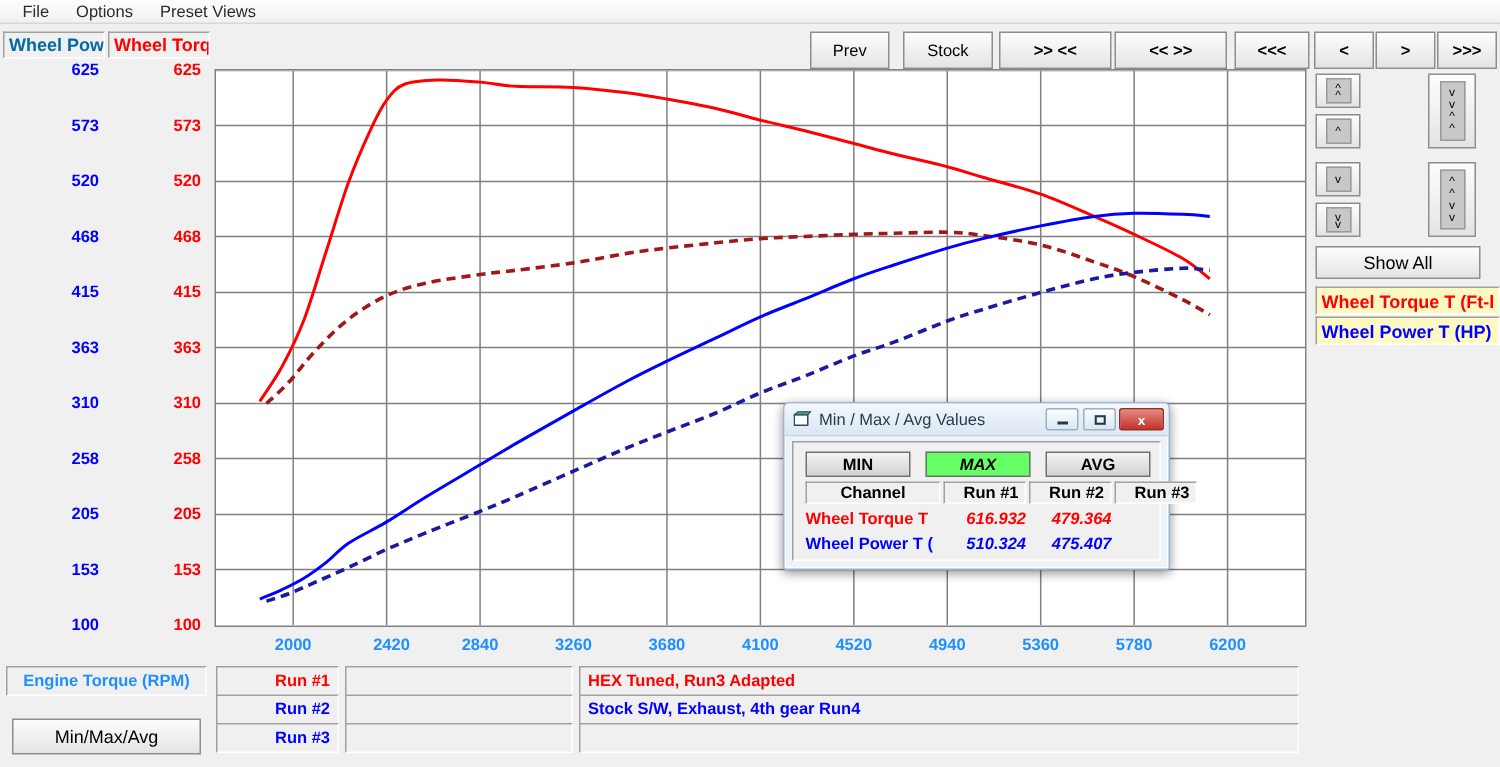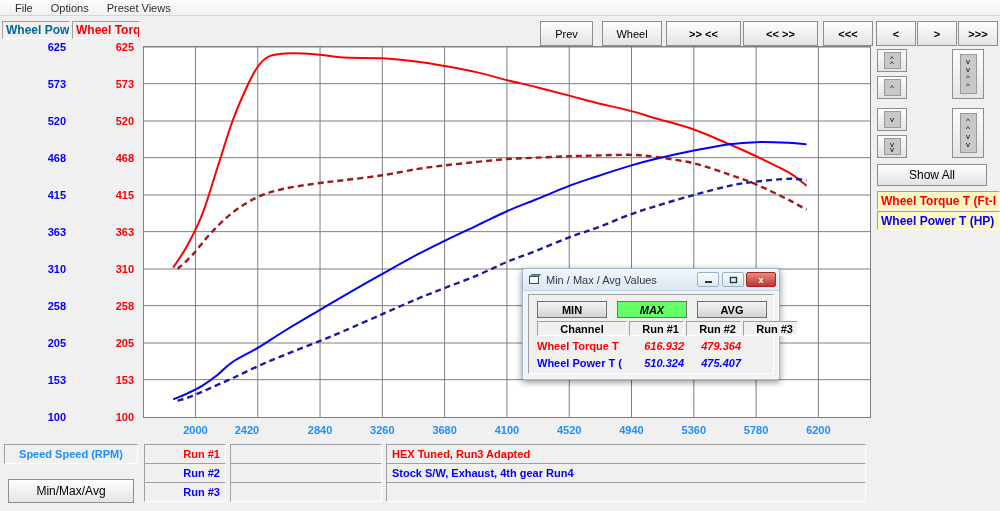--- a/index.html
+++ b/index.html
@@ -222,34 +222,34 @@
         </g>
         <path d="M 29.22 220.59 C 31.69 216.71, 39.11 206.50, 44.05 197.33 C 48.99 188.17, 53.94 178.54, 58.88 165.62 C 63.82 152.70, 68.77 135.08, 73.71 119.81 C 78.66 104.54, 83.60 87.51, 88.54 74.00 C 93.49 60.49, 99.17 47.81, 103.38 38.76 C 107.58 29.72, 110.05 24.67, 113.76 19.73 C 117.47 14.80, 119.94 11.39, 125.62 9.16 C 131.31 6.93, 139.47 6.58, 147.87 6.34 C 156.27 6.11, 167.40 7.05, 176.05 7.75 C 184.70 8.46, 189.40 9.98, 199.78 10.57 C 210.16 11.16, 225.98 10.57, 238.34 11.28 C 250.70 11.98, 263.56 13.51, 273.94 14.80 C 284.32 16.09, 290.75 17.27, 300.63 19.03 C 310.52 20.79, 322.88 23.02, 333.26 25.37 C 343.64 27.72, 353.04 30.66, 362.93 33.12 C 372.81 35.59, 382.21 37.59, 392.59 40.17 C 402.97 42.76, 415.33 46.04, 425.22 48.63 C 435.11 51.21, 441.53 53.09, 451.91 55.68 C 462.30 58.26, 477.62 61.55, 487.51 64.13 C 497.40 66.72, 500.86 68.13, 511.24 71.18 C 521.62 74.23, 537.44 78.11, 549.80 82.46 C 562.16 86.80, 575.02 92.79, 585.40 97.26 C 595.78 101.72, 602.21 104.54, 612.09 109.24 C 621.98 113.94, 636.32 120.51, 644.72 125.45 C 653.13 130.38, 659.56 136.61, 662.52 138.84" fill="none" stroke="#ff0000" stroke-width="2" stroke-linecap="butt" stroke-linejoin="round"></path>
         <path d="M 33.67 222.00 C 36.14 219.65, 43.06 213.78, 48.50 207.90 C 53.94 202.03, 59.62 193.81, 66.30 186.76 C 72.97 179.71, 80.63 171.73, 88.54 165.62 C 96.45 159.51, 105.11 154.11, 113.76 150.11 C 122.41 146.12, 130.07 144.01, 140.45 141.66 C 150.84 139.31, 166.16 137.43, 176.05 136.02 C 185.94 134.61, 189.40 134.49, 199.78 133.20 C 210.16 131.91, 225.98 130.15, 238.34 128.27 C 250.70 126.39, 263.56 123.57, 273.94 121.92 C 284.32 120.28, 290.75 119.57, 300.63 118.40 C 310.52 117.23, 322.88 115.93, 333.26 114.88 C 343.64 113.82, 353.04 112.76, 362.93 112.06 C 372.81 111.35, 382.21 111.12, 392.59 110.65 C 402.97 110.18, 415.33 109.59, 425.22 109.24 C 435.11 108.89, 441.53 108.77, 451.91 108.53 C 462.30 108.30, 477.62 107.59, 487.51 107.83 C 497.40 108.06, 500.86 108.53, 511.24 109.94 C 521.62 111.35, 537.44 113.35, 549.80 116.29 C 562.16 119.22, 575.02 124.04, 585.40 127.56 C 595.78 131.09, 602.21 133.20, 612.09 137.43 C 621.98 141.66, 636.32 148.70, 644.72 152.93 C 653.13 157.16, 659.56 161.16, 662.52 162.80" fill="none" stroke="#a01818" stroke-width="2.4" stroke-linecap="butt" stroke-linejoin="round" stroke-dasharray="6,4"></path>
         <path d="M 29.22 352.38 C 31.69 351.32, 39.11 348.39, 44.05 346.04 C 48.99 343.69, 53.94 341.34, 58.88 338.29 C 63.82 335.23, 68.77 331.59, 73.71 327.71 C 78.66 323.84, 81.87 319.49, 88.54 315.03 C 95.22 310.57, 105.11 306.10, 113.76 300.93 C 122.41 295.77, 130.07 290.36, 140.45 284.02 C 150.84 277.68, 166.16 268.75, 176.05 262.88 C 185.94 257.00, 189.40 254.77, 199.78 248.78 C 210.16 242.79, 225.98 233.86, 238.34 226.93 C 250.70 220.00, 263.56 212.72, 273.94 207.20 C 284.32 201.68, 290.75 198.63, 300.63 193.81 C 310.52 188.99, 322.88 183.24, 333.26 178.30 C 343.64 173.37, 353.04 168.56, 362.93 164.21 C 372.81 159.86, 382.21 156.46, 392.59 152.23 C 402.97 148.00, 415.33 142.60, 425.22 138.84 C 435.11 135.08, 441.53 133.08, 451.91 129.68 C 462.30 126.27, 477.62 121.34, 487.51 118.40 C 497.40 115.46, 500.86 114.52, 511.24 112.06 C 521.62 109.59, 537.44 106.07, 549.80 103.60 C 562.16 101.13, 575.02 98.67, 585.40 97.26 C 595.78 95.85, 602.21 95.38, 612.09 95.14 C 621.98 94.91, 636.32 95.50, 644.72 95.85 C 653.13 96.20, 659.56 97.02, 662.52 97.26" fill="none" stroke="#0000ff" stroke-width="2" stroke-linecap="butt" stroke-linejoin="round"></path>
         <path d="M 33.67 353.79 C 36.14 352.97, 43.06 350.97, 48.50 348.86 C 53.94 346.74, 59.62 344.04, 66.30 341.10 C 72.97 338.17, 80.63 334.88, 88.54 331.24 C 96.45 327.60, 105.11 323.13, 113.76 319.26 C 122.41 315.38, 130.07 312.21, 140.45 307.98 C 150.84 303.75, 166.16 297.88, 176.05 293.89 C 185.94 289.89, 189.40 288.48, 199.78 284.02 C 210.16 279.56, 225.98 272.51, 238.34 267.10 C 250.70 261.70, 263.56 255.95, 273.94 251.60 C 284.32 247.25, 290.75 244.90, 300.63 241.03 C 310.52 237.15, 322.88 232.69, 333.26 228.34 C 343.64 224.00, 353.04 219.06, 362.93 214.95 C 372.81 210.84, 382.21 207.79, 392.59 203.68 C 402.97 199.57, 415.33 194.04, 425.22 190.29 C 435.11 186.53, 441.53 185.00, 451.91 181.12 C 462.30 177.25, 477.62 170.67, 487.51 167.03 C 497.40 163.39, 500.86 162.45, 511.24 159.28 C 521.62 156.10, 537.44 151.41, 549.80 148.00 C 562.16 144.59, 575.02 141.07, 585.40 138.84 C 595.78 136.61, 602.21 135.78, 612.09 134.61 C 621.98 133.43, 636.32 132.03, 644.72 131.79 C 653.13 131.56, 659.56 132.97, 662.52 133.20" fill="none" stroke="#1a1aa0" stroke-width="2.4" stroke-linecap="butt" stroke-linejoin="round" stroke-dasharray="6,4"></path>
       </svg>
   </div>
 
   <div id="xtick-host">
       <div class="xtick" style="left: 165.465px;">2000</div>
-      <div class="xtick" style="left: 217px;">2420</div>
+      <div class="xtick" style="left: 231px;">2420</div>
       <div class="xtick" style="left: 290.049px;">2840</div>
       <div class="xtick" style="left: 352.342px;">3260</div>
       <div class="xtick" style="left: 414.634px;">3680</div>
       <div class="xtick" style="left: 476.926px;">4100</div>
       <div class="xtick" style="left: 539.218px;">4520</div>
       <div class="xtick" style="left: 601.51px;">4940</div>
       <div class="xtick" style="left: 663.802px;">5360</div>
       <div class="xtick" style="left: 726.094px;">5780</div>
       <div class="xtick" style="left: 788.387px;">6200</div>
     </div>
 
   <div class="raised tbbtn" style="left:540px;width:53px;">Prev</div>
-  <div class="raised tbbtn" style="left:602px;width:60px;">Wheel</div>
+  <div class="raised tbbtn" style="left:602px;width:60px;">Stock</div>
   <div class="raised tbbtn" style="left:666px;width:75px;font-weight:bold;">&gt;&gt; &lt;&lt;</div>
   <div class="raised tbbtn" style="left:743px;width:75px;font-weight:bold;">&lt;&lt; &gt;&gt;</div>
   <div class="raised tbbtn" style="left:823px;width:50px;font-weight:bold;">&lt;&lt;&lt;</div>
   <div class="raised tbbtn" style="left:876px;width:40px;font-weight:bold;">&lt;</div>
   <div class="raised tbbtn" style="left:917px;width:40px;font-weight:bold;">&gt;</div>
   <div class="raised tbbtn" style="left:958px;width:40px;font-weight:bold;">&gt;&gt;&gt;</div>
 
   <div class="raised vbtn" style="left:877px;top:49px;width:30px;height:23px;">
     <span class="arrow-glyph" style="height:15px;">
       <span style="font-size:8px;line-height:5px;">^</span>
@@ -288,21 +288,21 @@
       <span style="font-size:8px;line-height:8px;">v</span>
       <span style="font-size:8px;line-height:8px;">v</span>
     </span>
   </div>
 
   <div class="raised" style="position:absolute;left:877px;top:164px;width:110px;height:22px;font-size:12px;">Show All</div>
 
   <div class="legbox" style="left:877px;top:191px;width:123px;color:#ff0000;">Wheel Torque T (Ft-l</div>
   <div class="legbox" style="left:877px;top:211px;width:123px;color:#0000ff;">Wheel Power T (HP)</div>
 
-  <div class="botbox c" style="left:4px;top:444px;width:134px;height:20px;color:#1e90ff;">Speed Speed (RPM)</div>
+  <div class="botbox c" style="left:4px;top:444px;width:134px;height:20px;color:#1e90ff;">Engine Torque (RPM)</div>
   <div class="raised" style="position:absolute;left:8px;top:479px;width:126px;height:24px;font-size:12px;">Min/Max/Avg</div>
 
   <div class="botbox r" style="left:144px;top:444px;width:82px;color:#ff0000;">Run #1</div>
   <div class="botbox l" style="left:230px;top:444px;width:152px;"></div>
   <div class="botbox l" style="left:386px;top:444px;width:480px;color:#ff0000;">HEX Tuned, Run3 Adapted</div>
 
   <div class="botbox r" style="left:144px;top:463px;width:82px;color:#0000ff;">Run #2</div>
   <div class="botbox l" style="left:230px;top:463px;width:152px;"></div>
   <div class="botbox l" style="left:386px;top:463px;width:480px;color:#0000ff;">Stock S/W, Exhaust, 4th gear Run4</div>
 

